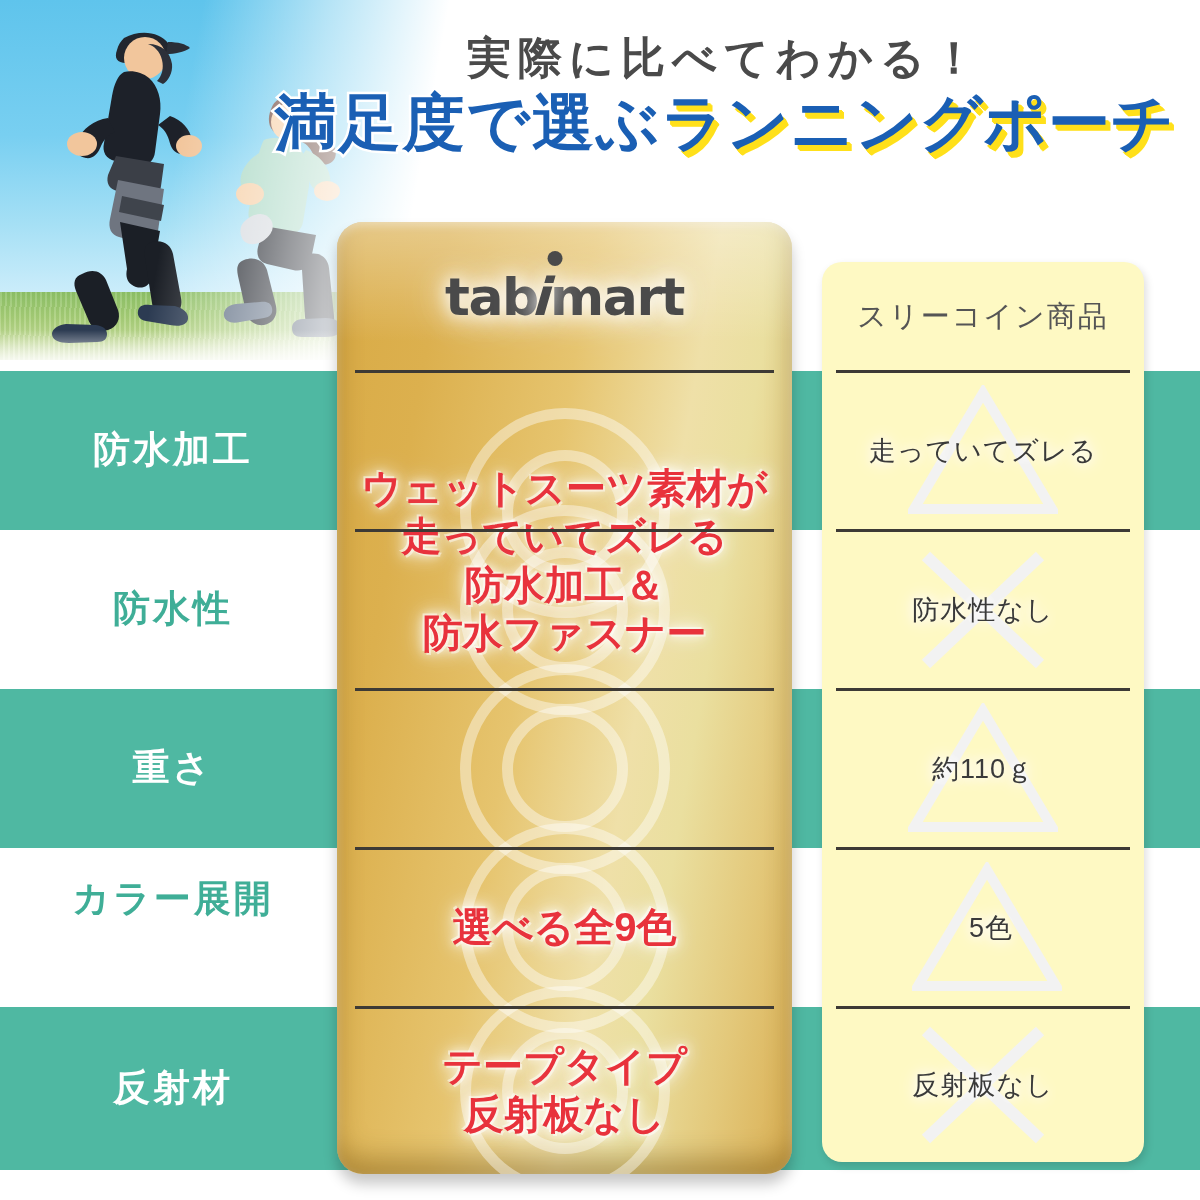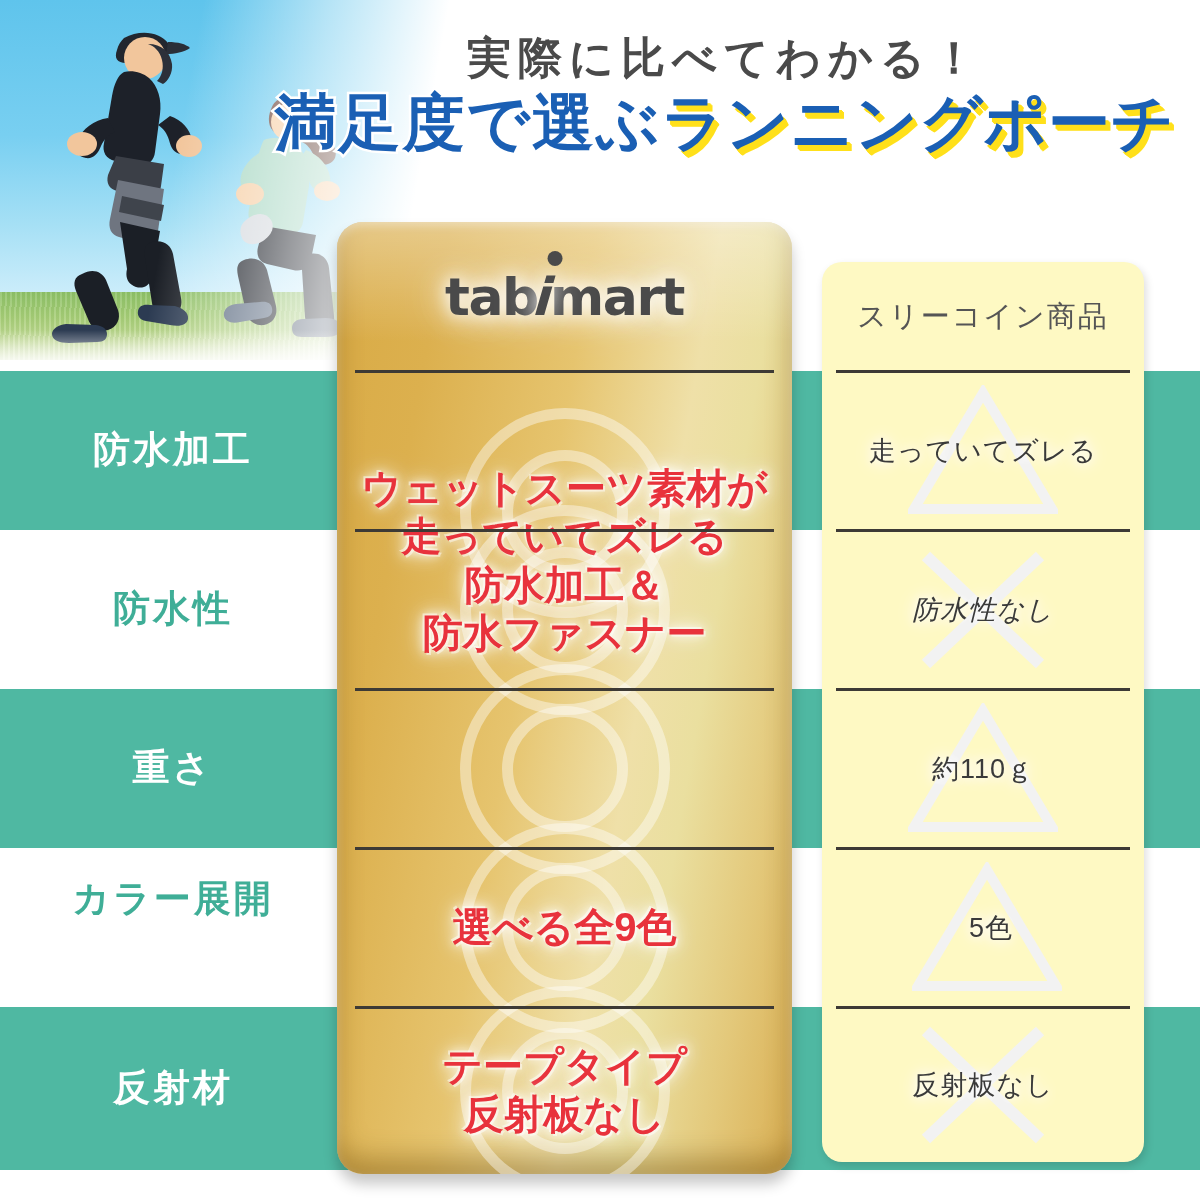--- a/index.html
+++ b/index.html
@@ -255,21 +255,21 @@
     <div class="gray-div" style="top:108px;"></div>
 
     <div class="gray-cell" style="top:109px;height:159px;">
       <svg class="mark" width="150" height="132" viewBox="0 0 150 132">
         <polygon points="75,8 144,124 6,124" fill="none" stroke="#f2f2f2" stroke-width="10"></polygon>
       </svg>
       <span class="gray-txt">走っていてズレる</span>
     </div>
     <div class="gray-div" style="top:267px;"></div>
 
-    <div class="gray-cell" style="top:268px;height:159px;font-style:italic;">
+    <div class="gray-cell" style="top:268px;height:159px;">
       <svg class="mark" width="142" height="132" viewBox="0 0 142 132">
         <line x1="14" y1="12" x2="128" y2="120" stroke="#f2f2f2" stroke-width="12"></line>
         <line x1="128" y1="12" x2="14" y2="120" stroke="#f2f2f2" stroke-width="12"></line>
       </svg>
       <span class="gray-txt">防水性なし</span>
     </div>
     <div class="gray-div" style="top:426px;"></div>
 
     <div class="gray-cell" style="top:427px;height:159px;">
       <svg class="mark" width="150" height="132" viewBox="0 0 150 132">

